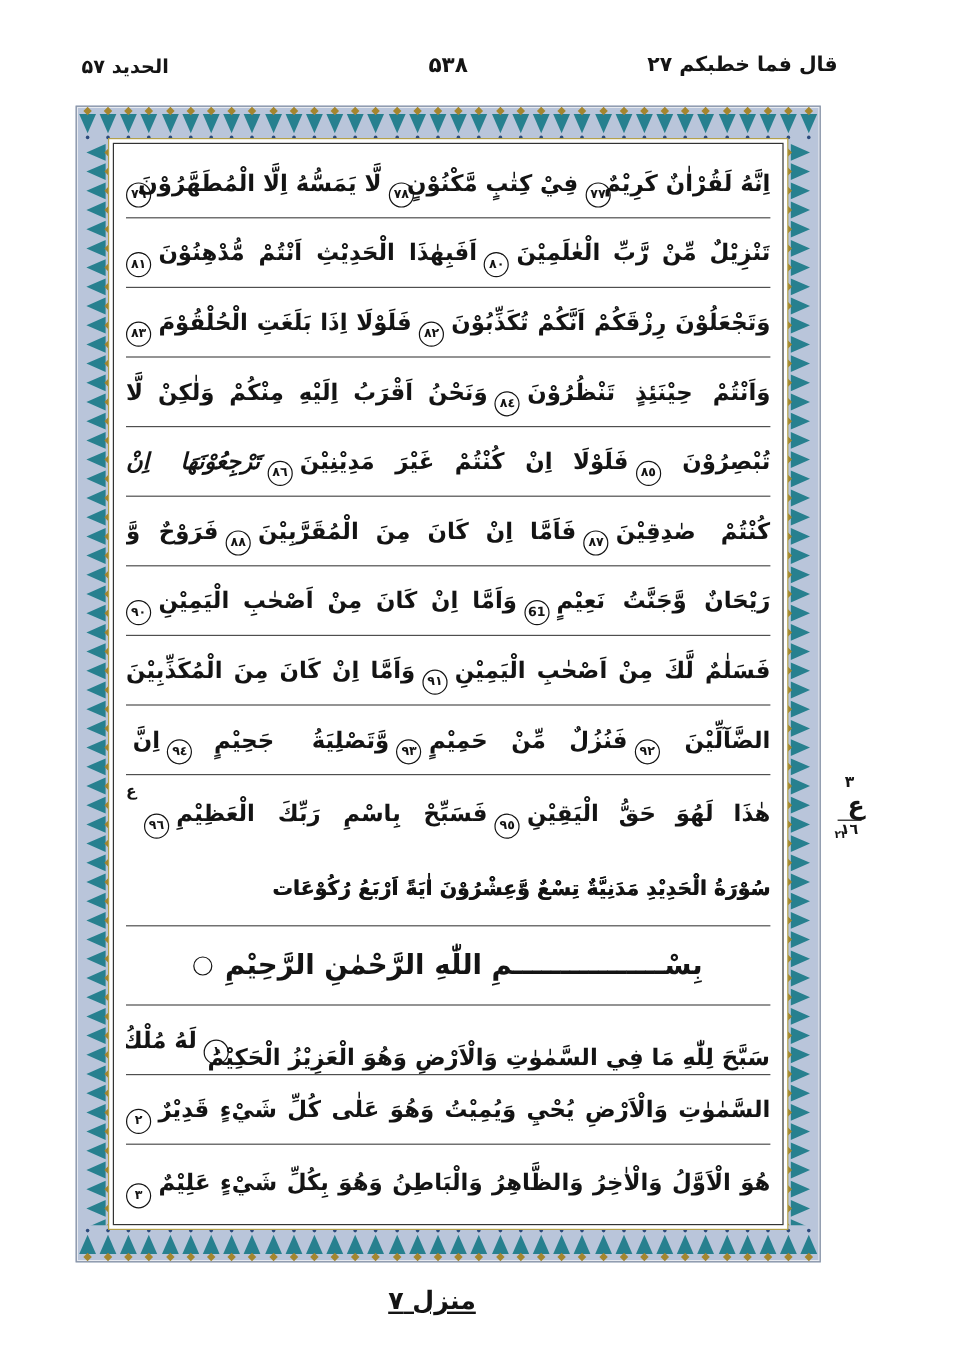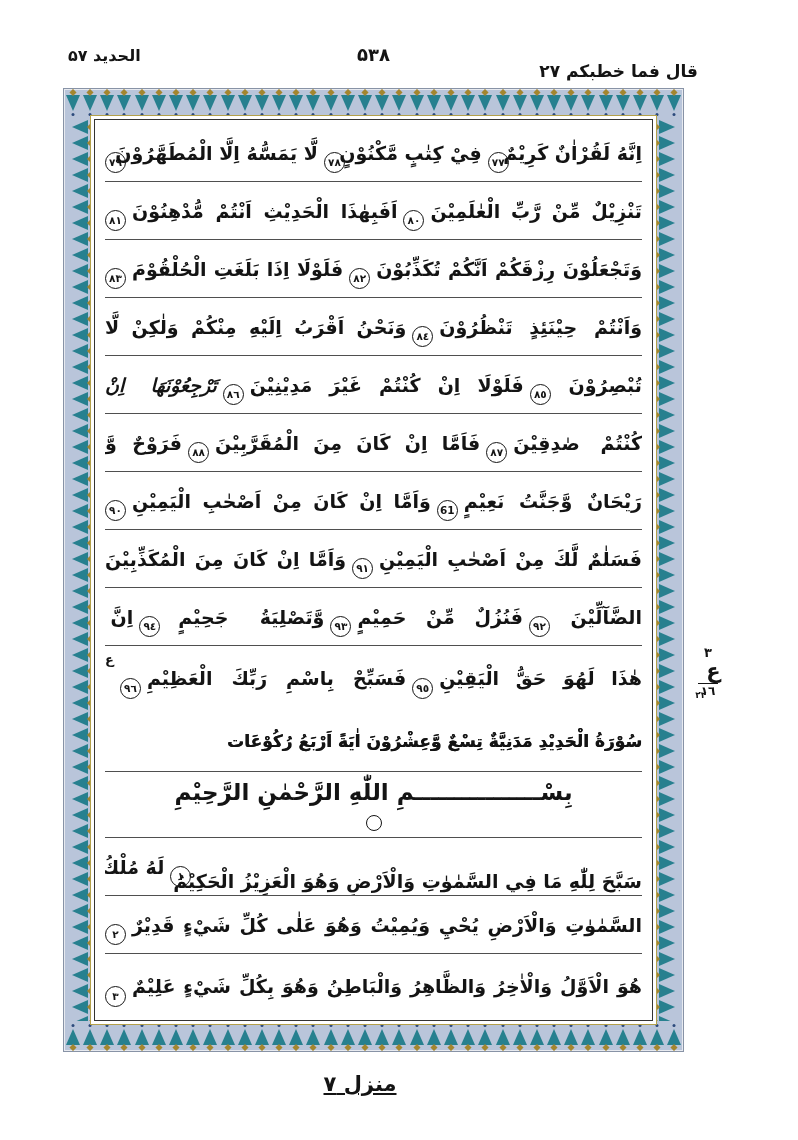--- a/index.html
+++ b/index.html
@@ -8,21 +8,21 @@
     --navy:#2c4a7c;
     --band:#b9c5da;
     --ink:#141414;
     --rule:#4f4f4f;
   }
   *{margin:0;padding:0;box-sizing:border-box;}
   body{background:#ffffff;font-family:"DejaVu Sans",sans-serif;}
   .page{position:relative;width:798px;height:1140px;background:#ffffff;overflow:hidden;direction:rtl;color:var(--ink);}
 
   
-  .runhead-right{position:absolute;top:44px;right:100px;font-size:17px;font-weight:bold;margin-top:17px;}
+  .runhead-right{position:absolute;top:44px;right:100px;font-size:17px;font-weight:bold;}
   .runhead-center{position:absolute;top:44px;left:63px;width:621px;text-align:center;font-size:18px;font-weight:bold;}
   .runhead-left{position:absolute;top:46px;left:68px;font-size:16px;font-weight:bold;}
 
   
   .frame{position:absolute;left:63px;top:88px;width:621px;height:964px;background:var(--band);border:1px solid #8893a6;box-shadow:0 0 0 1px #e7eaf0 inset;}
   .band{position:absolute;display:flex;overflow:hidden;}
   .band-top{left:0;top:0;right:0;height:30px;flex-direction:row;}
   .band-bottom{left:0;bottom:0;right:0;height:30px;flex-direction:row;}
   .band-left{left:0;top:30px;bottom:30px;width:30px;flex-direction:column;}
   .band-right{right:0;top:30px;bottom:30px;width:30px;flex-direction:column;}
@@ -48,21 +48,21 @@
   
   .panel{position:absolute;inset:30px;background:#ffffff;border:1.5px solid #333;box-shadow:0 0 0 3px #fff,0 0 0 4px #b3a04a;padding:4px 10px 2px 10px;display:flex;flex-direction:column;}
   .qline{display:flex;align-items:center;gap:6px;height:58px;border-bottom:1px solid var(--rule);direction:rtl;overflow:hidden;}
   .qline:last-child{border-bottom:none;flex:1;}
   .qt{display:block;min-width:0;text-align:justify;text-align-last:justify;font-size:19px;font-weight:bold;letter-spacing:.3px;white-space:nowrap;}
   .amark{flex:0 0 auto;display:inline-flex;align-items:center;justify-content:center;width:21px;height:21px;border:1.6px solid var(--ink);border-radius:50%;font-size:10.5px;font-weight:bold;line-height:1;margin-top:20px;}
   .ruku-inline{flex:0 0 auto;font-size:13px;font-weight:bold;align-self:flex-start;margin-top:6px;}
 
   .banner-row{height:62px;border-bottom:1px solid var(--rule);display:flex;align-items:center;justify-content:flex-start;}
   .banner-text{font-size:17px;font-weight:bold;letter-spacing:-.5px;text-shadow:.4px 0 0 var(--ink);text-align:center;}
-  .bismillah-row{height:66px;border-bottom:1px solid var(--rule);display:flex;align-items:center;justify-content:center;gap:10px;flex-direction:column;}
+  .bismillah-row{height:66px;border-bottom:1px solid var(--rule);display:flex;align-items:center;justify-content:center;gap:10px;}
   .bismillah-text{font-size:23px;font-weight:bold;}
   .empty-circle{width:16px;height:16px;border:1.5px solid var(--ink);border-radius:50%;display:inline-block;}
 
   
   .ruku-marker{position:absolute;left:690px;top:646px;width:36px;text-align:center;line-height:1.05;font-weight:bold;}
   .ruku-marker .top-num{display:block;font-size:13px;}
   .ruku-marker .ain-wrap{display:block;font-size:21px;position:relative;}
   .ruku-marker .ain-sub{font-size:9px;position:relative;top:20px;}
   .ruku-marker .sep{display:block;width:20px;margin:1px auto;border-top:1.4px solid var(--ink);}
   .ruku-marker .bottom-num{display:block;font-size:12px;}

